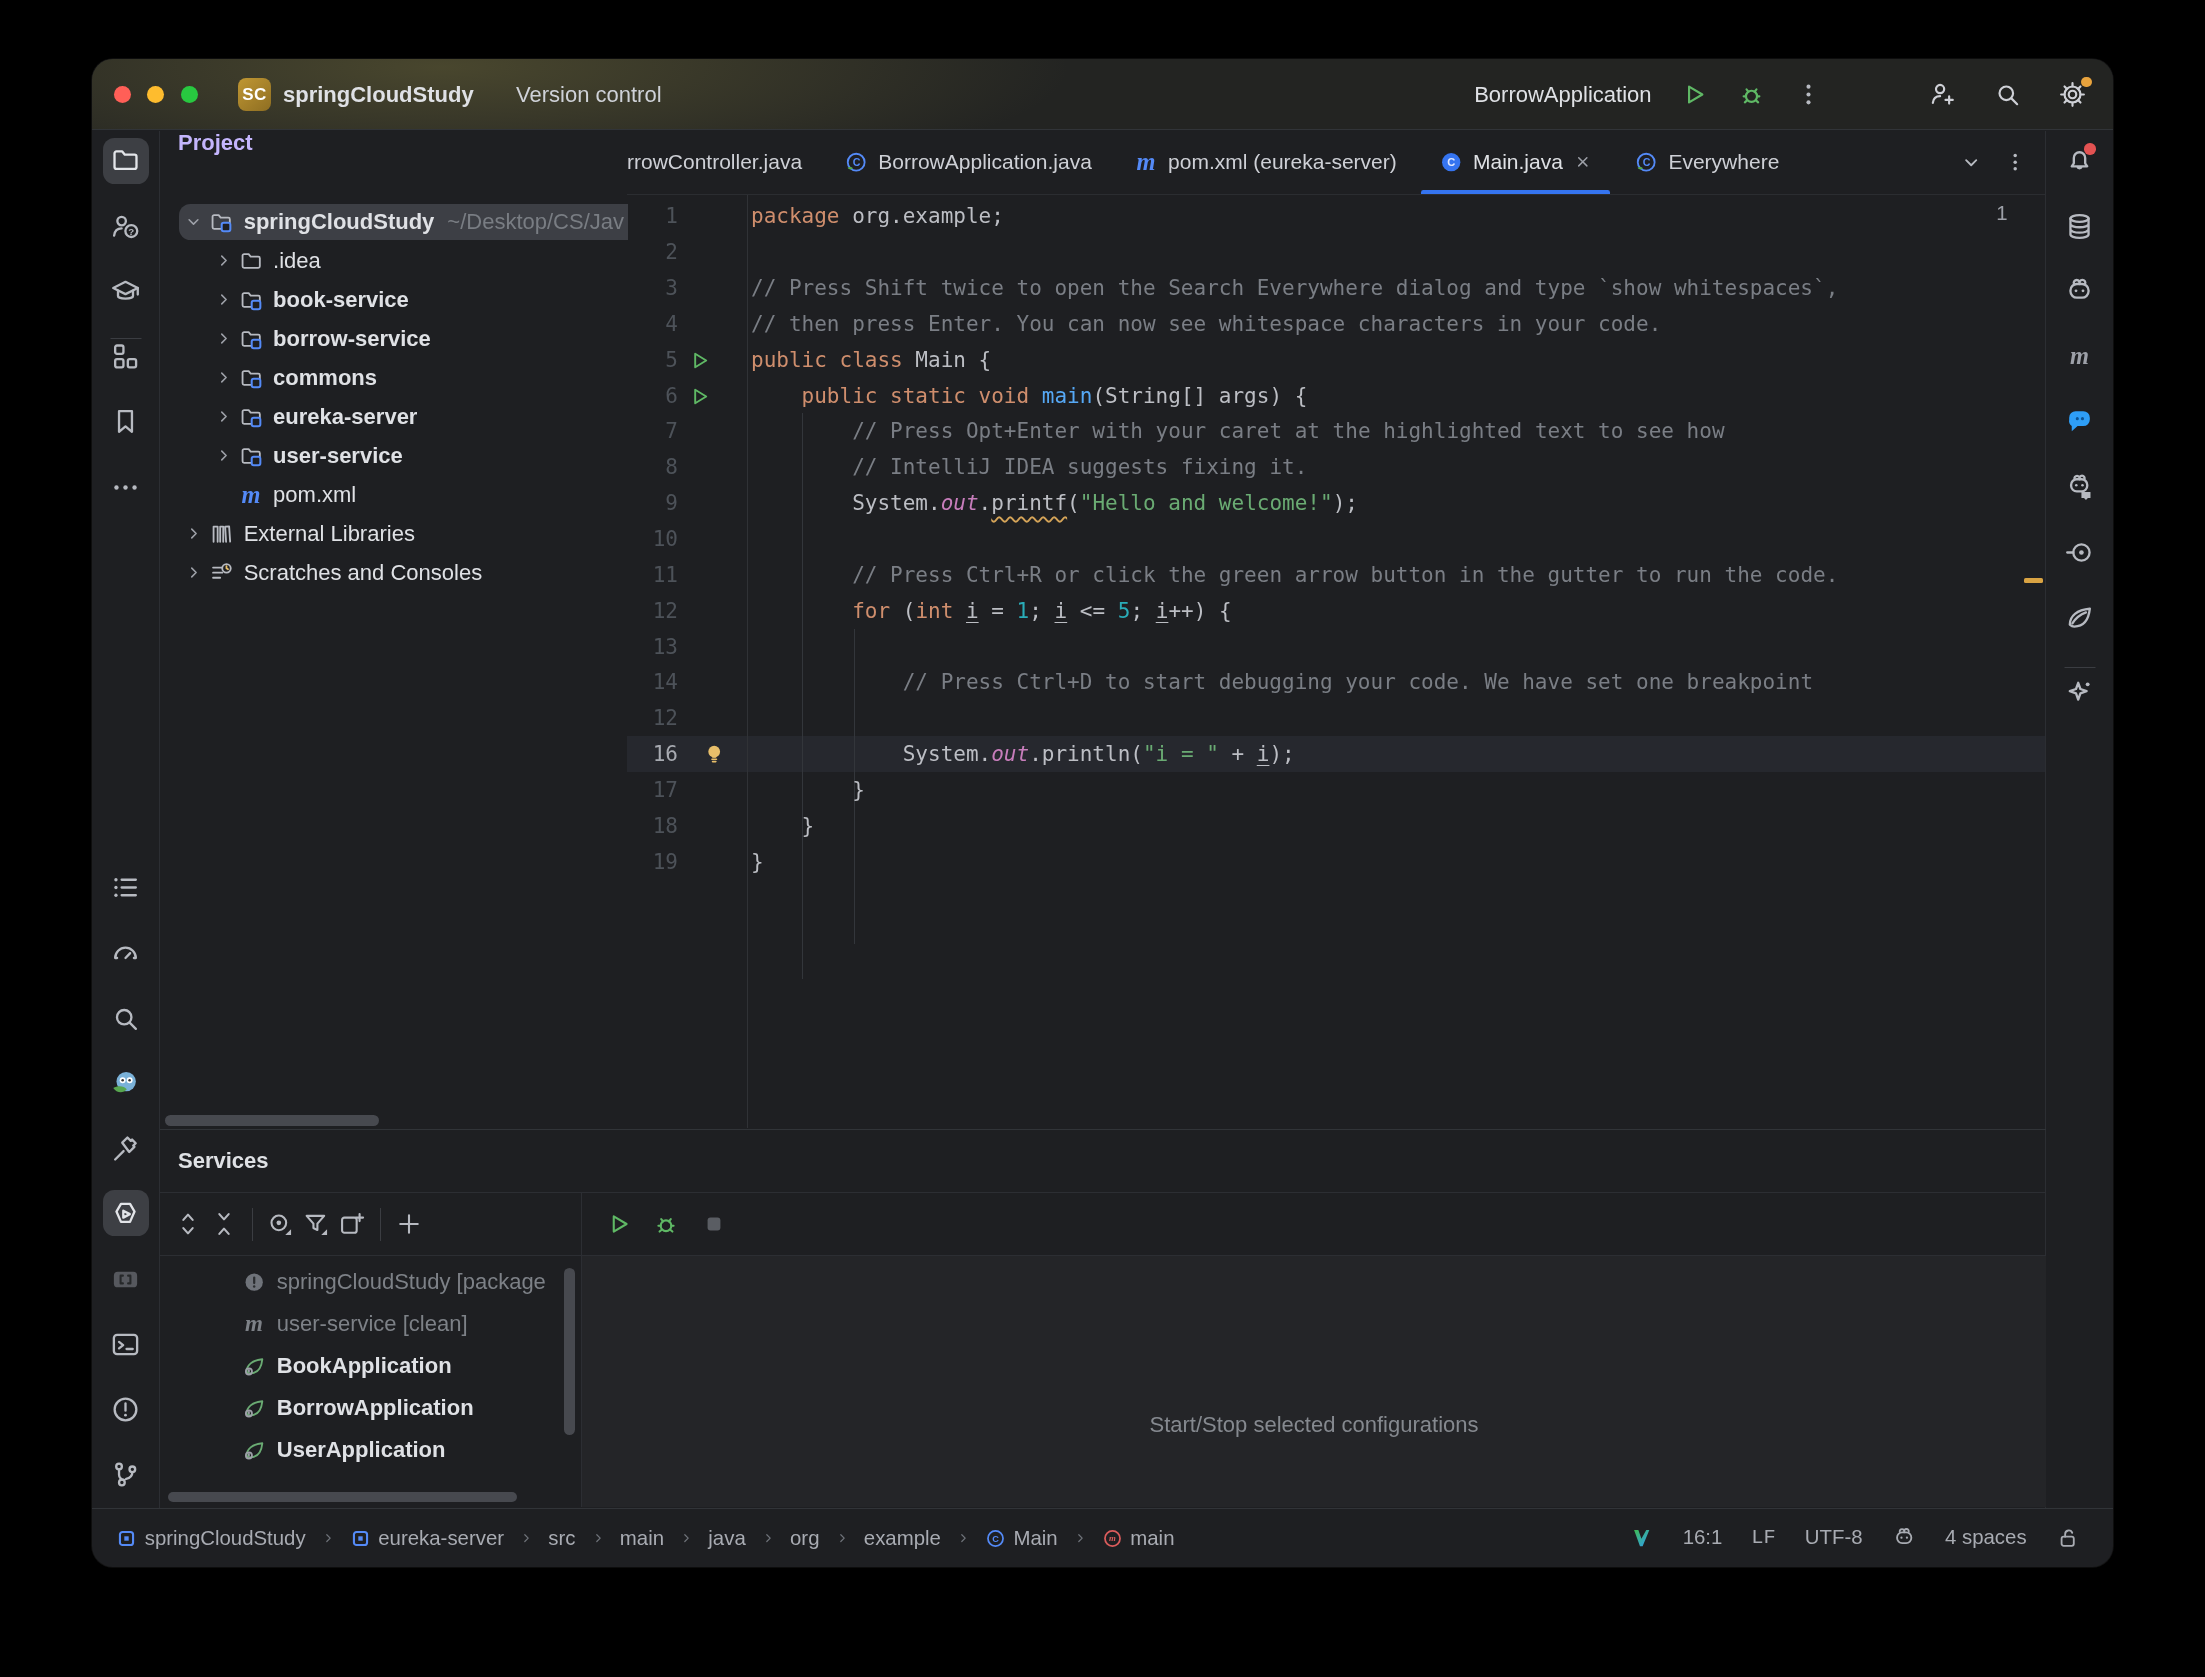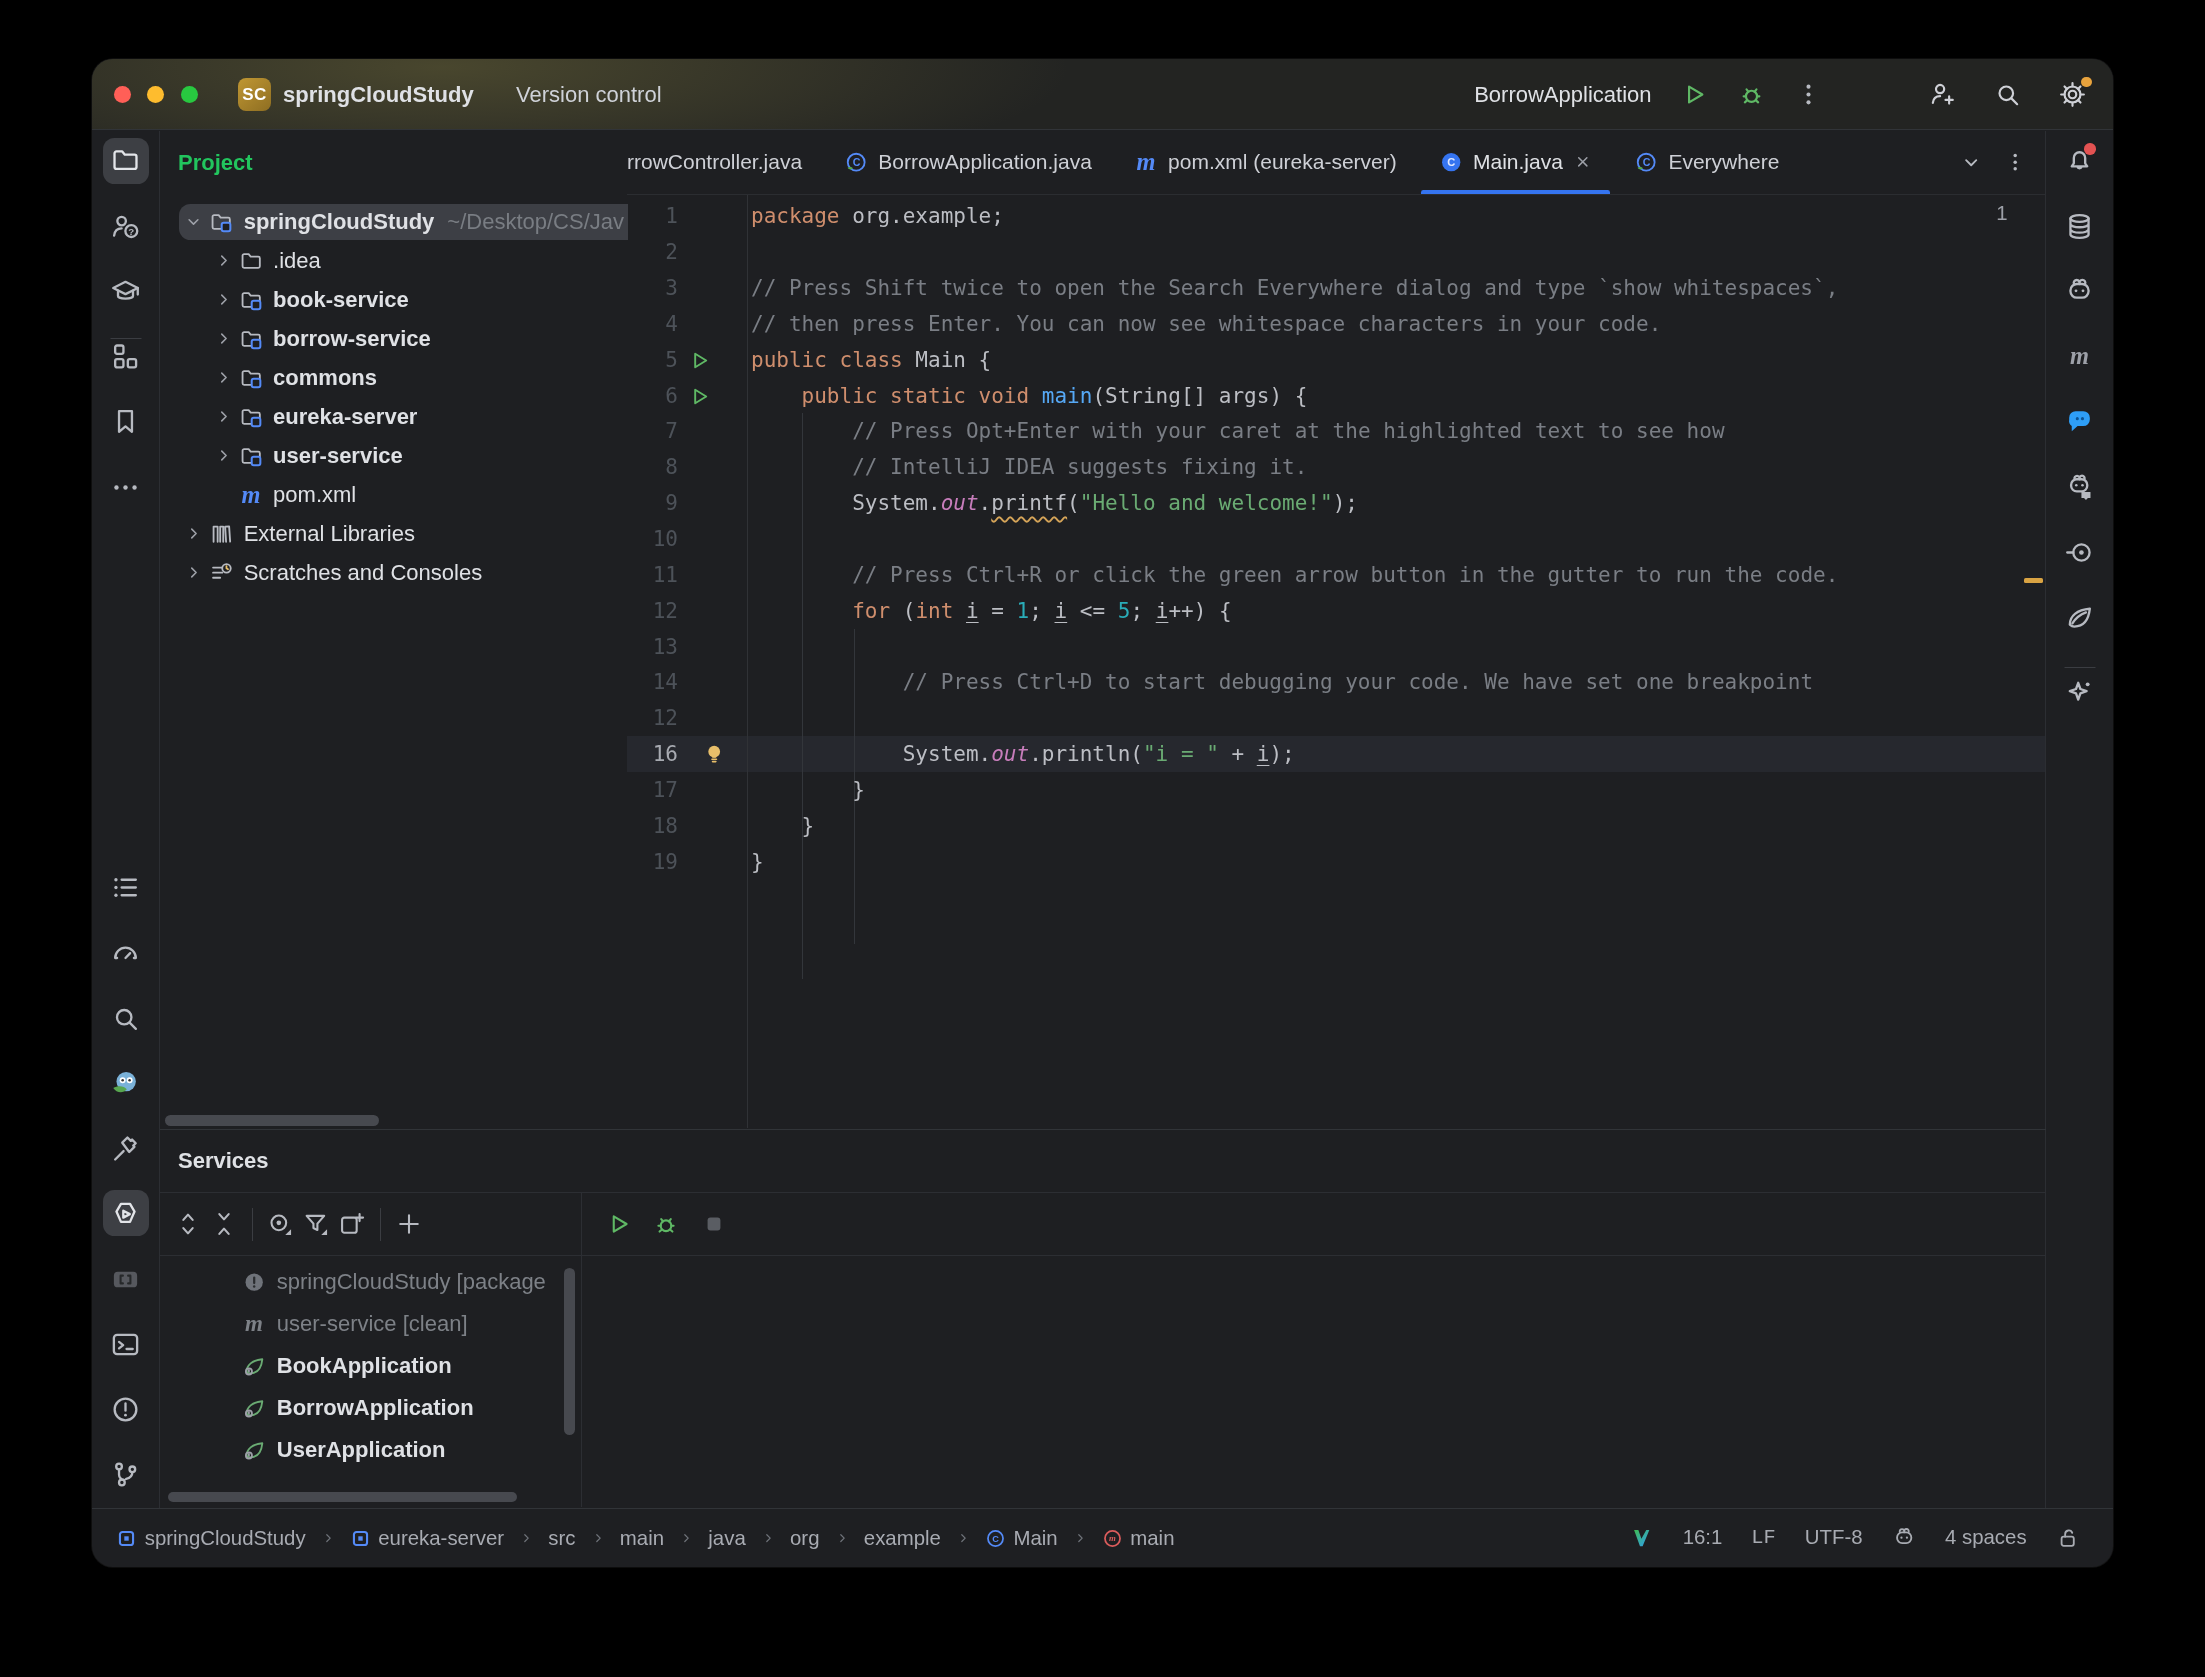--- a/index.html
+++ b/index.html
@@ -15,21 +15,21 @@
   #tb-right{position:absolute;right:23px;top:0;height:71px;display:flex;align-items:center;}
   .tbtn{display:inline-flex;align-items:center;justify-content:center;width:36px;height:36px;border-radius:8.1px;}
   
   .strip{position:absolute;top:72px;bottom:59px;width:68px;}
   #lstrip{left:0;border-right:0.8px solid #2c2e33;}
   #rstrip{right:0;border-left:0.8px solid #2c2e33;}
   .strip .sbtn{position:absolute;left:50%;transform:translateX(-50%);width:46px;height:46px;border-radius:11.4px;display:flex;align-items:center;justify-content:center;color:#b7bac1;}
   .strip .sbtn.active{background:#3d3f44;color:#e3e5e9;}
   .strip .sdiv{position:absolute;left:50%;transform:translateX(-50%);width:31px;height:0.8px;background:#3b3d42;}
   
-  #projHeader{position:absolute;left:68px;top:71px;width:468px;height:65px;display:flex;align-items:center;padding-left:18px;color:#22c55e;font-size:22px;font-weight:600;gap:6.5px;}
+  #projHeader{position:absolute;left:68px;top:71px;width:468px;height:65px;display:flex;padding-left:18px;color:#c4b5fd;font-size:22px;font-weight:600;gap:6.5px;}
   #tabbar{position:absolute;left:535px;top:71px;width:1418px;height:65px;border-bottom:0.8px solid #2b2d31;display:flex;align-items:center;overflow:hidden;}
   .tab{position:relative;height:65px;display:flex;align-items:center;gap:9.8px;padding:0 21px;color:#ced0d6;font-size:21px;white-space:nowrap;}
   .tab.clip-l{padding-left:0;}
   .tab.clip-r{max-width:187px;overflow:hidden;padding-right:0;}
   .tab.active{color:#dfe1e5;}
   .tab.active::after{content:"";position:absolute;left:3.3px;right:3.3px;bottom:0;height:4.9px;background:#3574f0;border-radius:2.4px 2.4px 0 0;}
   #tabctl{margin-left:auto;display:flex;align-items:center;gap:8.1px;padding-right:11.4px;color:#b7bac1;}
   
   #ptree{position:absolute;left:68px;top:136px;width:468px;height:933px;overflow:hidden;padding-top:7.3px;}
   .prow{position:relative;height:39px;display:flex;align-items:center;color:#dfe1e5;font-size:22px;white-space:nowrap;}
@@ -869,20 +869,23 @@
               <svg viewBox="0 0 24 24" fill="none" stroke="currentColor" stroke-width="1.8" stroke-linecap="round" stroke-linejoin="round" style="width:100%;height:100%">
                 <path d="M4.5 17.5C4.5 11 10 6 20 5.2 19 14.5 14.5 19 8 19c-1.3 0-2.4-.5-3.5-1.5z" stroke="#6aab73"></path>
                 <circle cx="6.8" cy="17.2" r="3" stroke="#9da0a8"></circle>
                 <path d="M6.8 15.6v1.6" stroke="#9da0a8"></path>
               </svg>
             </span>
           </span>
           <span class="bold">UserApplication</span>
         </div>
       </div>
+    <div id="svcContent">
+      <div id="svcEmpty">Start/Stop selected configurations</div>
+    </div>
   </div>
 
   <div id="statusbar">
     <div id="crumbs">
         <span class="crumb">
           <span class="icon" style="width: 21px; height: 21px;">
             <svg viewBox="0 0 24 24" fill="none" stroke="currentColor" stroke-width="1.8" stroke-linecap="round" stroke-linejoin="round" style="width:100%;height:100%">
               <rect x="4.5" y="4.5" width="15" height="15" rx="3" stroke="#548af7" stroke-width="2.4"></rect>
               <rect x="9.5" y="9.5" width="5" height="5" fill="#548af7" stroke="none"></rect>
             </svg>

